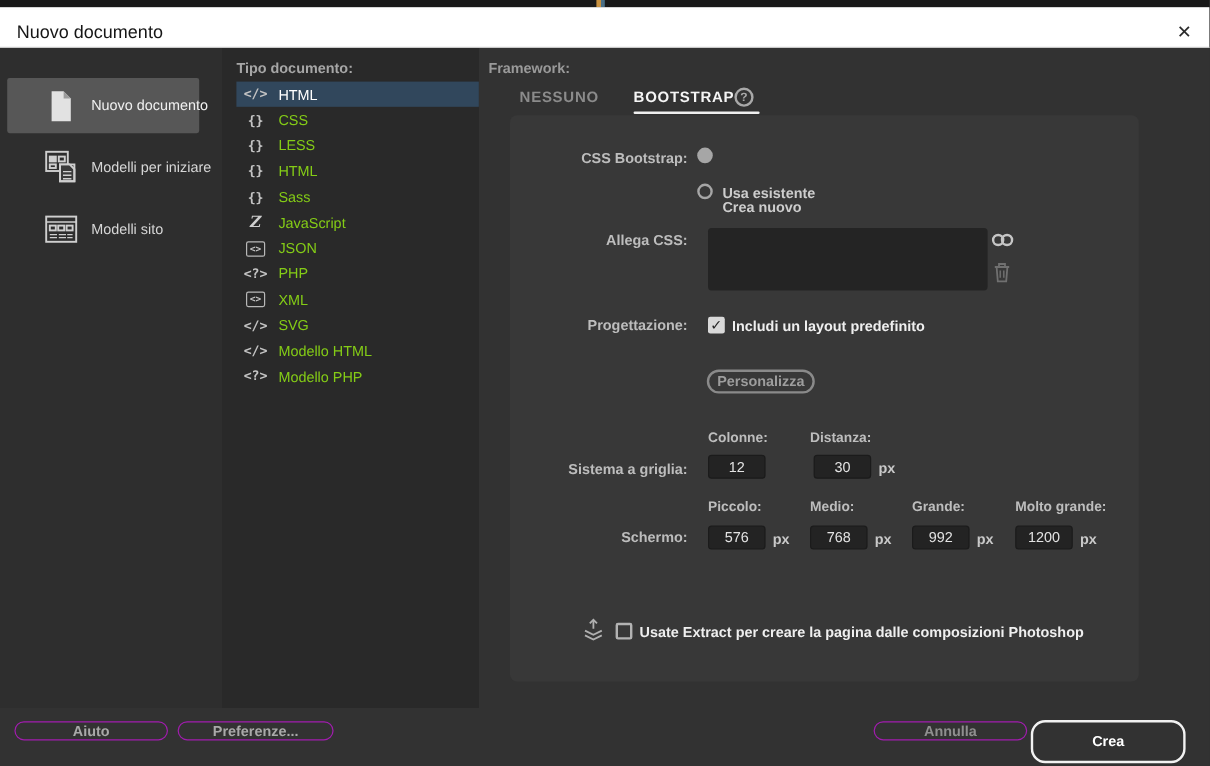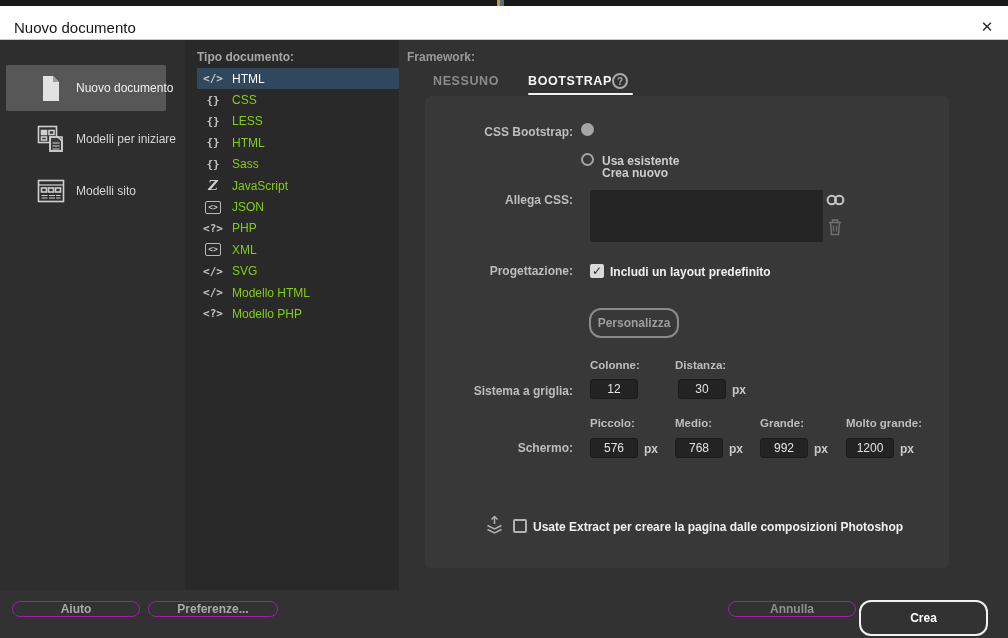--- a/index.html
+++ b/index.html
@@ -227,21 +227,21 @@
         <path d="M5.5 4 v-2 h5 v2"></path>
       <path d="M3.5 4.5 l1 12 h7 l1-12"></path>
       <path d="M6.5 7.5 v6 M9.5 7.5 v6" stroke-width="1.2"></path>
     </svg>
   </div>
 
   <div class="plabel" style="top:168px;">Progettazione:</div>
   <div class="checkbox checked" style="left:165px; top:168px;">✓</div>
   <div class="bright-label" style="left:185px; top:169px;">Includi un layout predefinito</div>
 
-  <button class="pill-btn" style="left:164px; top:212px; width:90px; height:30px;">Personalizza</button>
+  <button class="pill-btn" style="left:164px; top:212px; width:90px; height:20px;">Personalizza</button>
 
   <div class="plabel" style="top:288px;">Sistema a griglia:</div>
   <div class="minilabel" style="left:165px; top:263px;">Colonne:</div>
   <div class="field" style="left:165px; top:283px;">12</div>
   <div class="minilabel" style="left:250px; top:263px;">Distanza:</div>
   <div class="field" style="left:253px; top:283px;">30</div>
   <div class="unit" style="left:307px; top:287px;">px</div>
 
   <div class="plabel" style="top:345px;">Schermo:</div>
 

